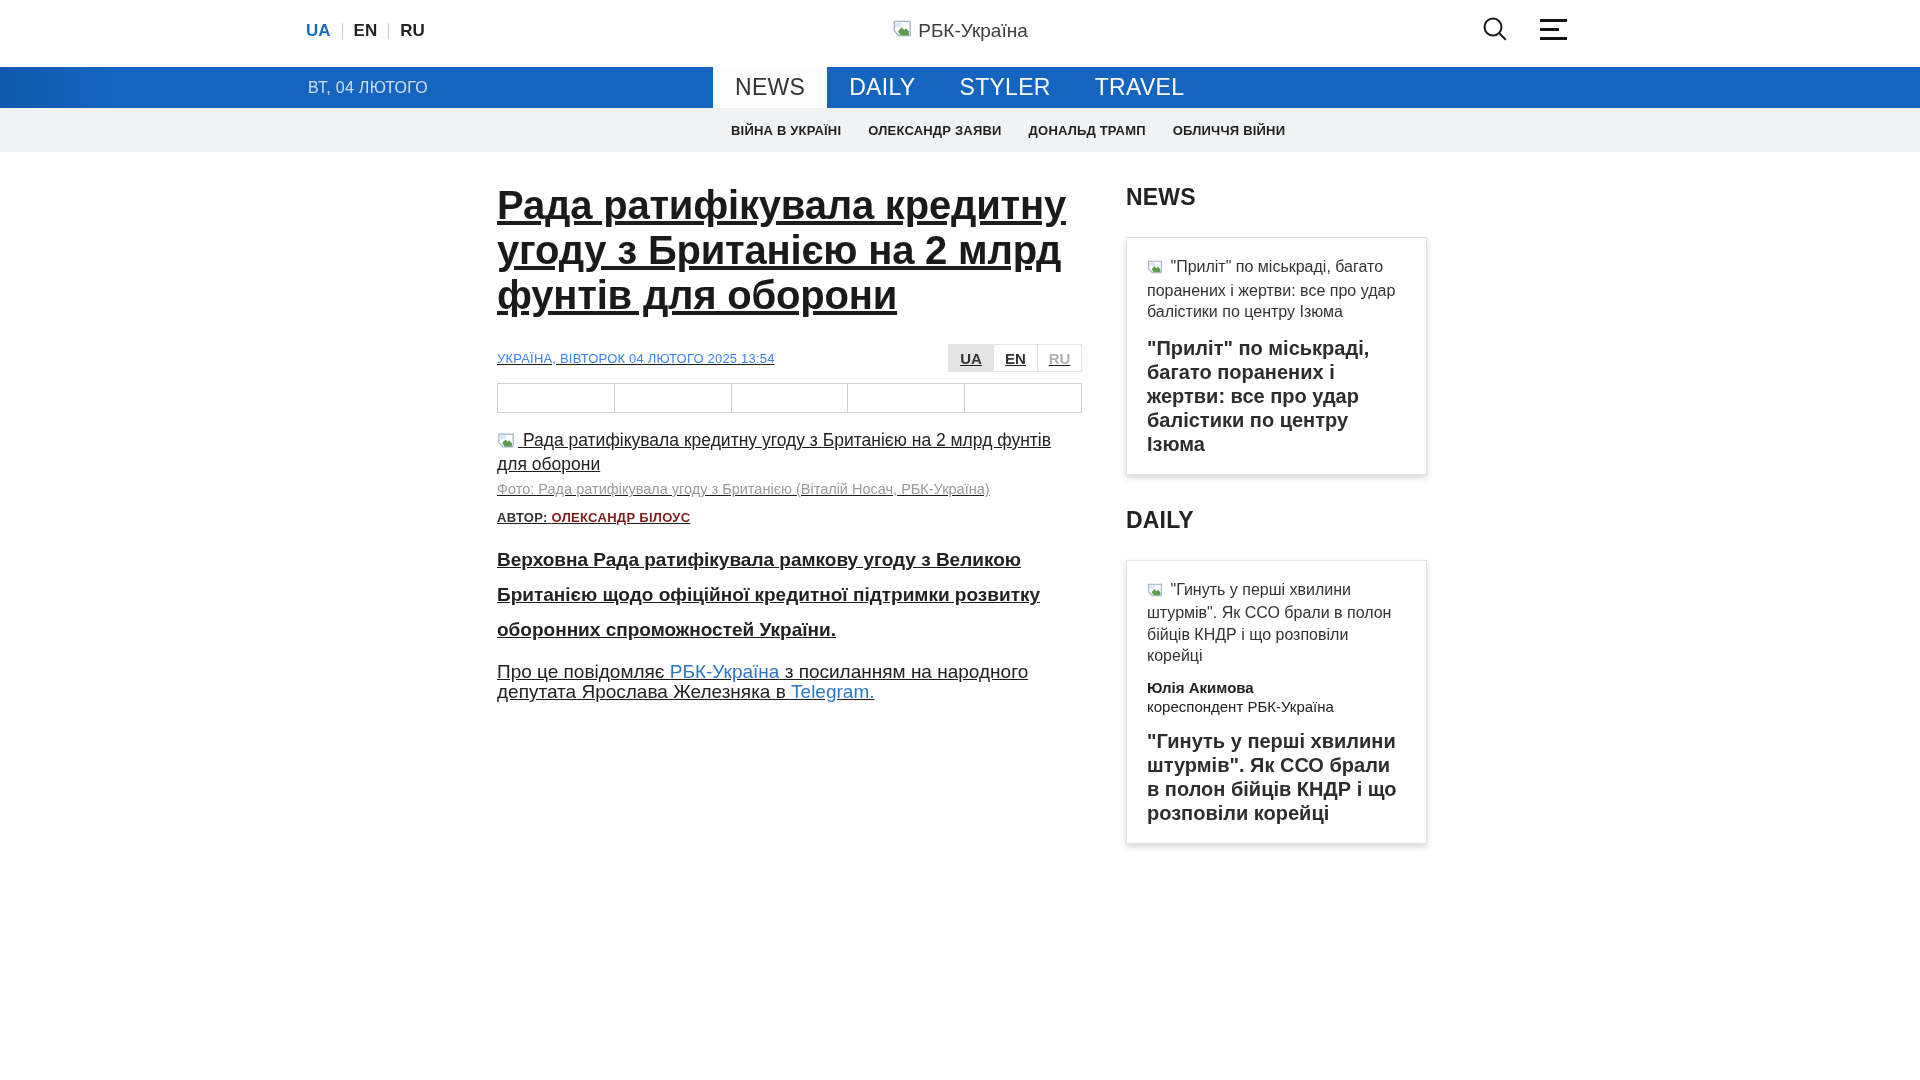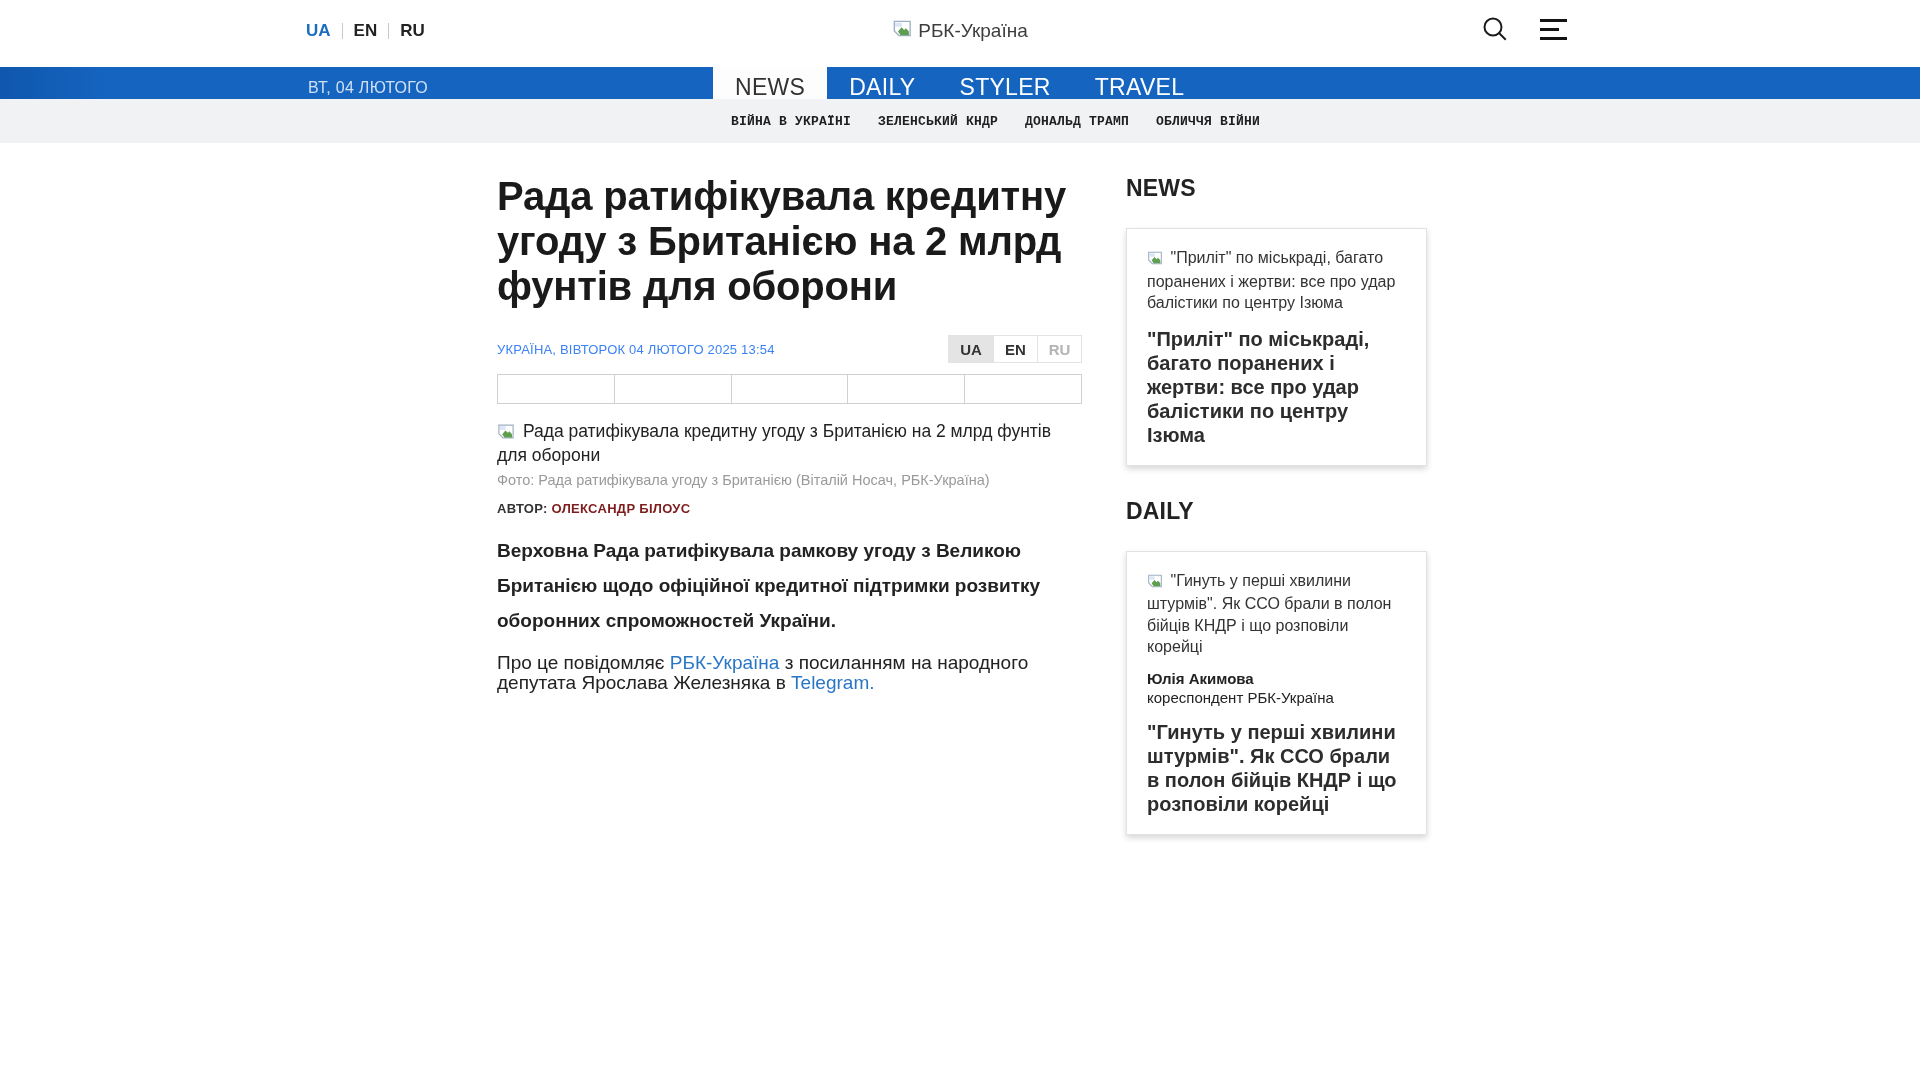--- a/index.html
+++ b/index.html
@@ -16,34 +16,34 @@
   .lang-sep { width:1px; height:16px; background:#c9c9c9; }
   .logo { position:absolute; left:50%; top:20px; transform:translateX(-50%); display:flex; align-items:center; gap:3px; font-size:19px; color:#3d3d3d; white-space:nowrap; }
   .icon-btn { position:absolute; top:14px; cursor:pointer; }
   .search-btn { left:1480px; }
   .burger { left:1540px; top:19px; width:27px; }
   .burger .b-line { height:3px; background:#141414; margin-bottom:6px; }
   .burger .b-line.short { width:19px; }
   .burger .b-line:last-child { margin-bottom:0; }
 
   
-  .bluebar { position:relative; height:32px; background:#1565c0; background:linear-gradient(90deg,#1057ae 0,#1565c0 6%,#1565c0 100%); }
+  .bluebar { position:relative; height:41px; background:#1565c0; background:linear-gradient(90deg,#1057ae 0,#1565c0 6%,#1565c0 100%); }
   .bluebar .date { position:absolute; left:308px; top:0; height:41px; display:flex; align-items:center; font-size:16px; color:#cfe0f6; letter-spacing:.3px; }
   .tabs { position:absolute; left:713px; top:0; height:41px; display:flex; }
   .tab { height:41px; display:flex; align-items:center; padding:0 22px; font-size:23px; color:#fff; cursor:pointer; letter-spacing:.3px; }
   .tab.active { background:#fdfdfd; color:#333; }
 
   
-  .subnav { position:relative; height:44px; background:#f0f2f3;font-family:Liberation Mono, monospace; }
+  .subnav { position:relative; height:44px; background:#f0f2f3; }
   .subnav-inner { position:absolute; left:731px; top:0; height:44px; display:flex; align-items:center; gap:27px; }
   .subnav-item { font-size:13px; font-weight:bold; color:#1f1f1f; letter-spacing:.2px; cursor:pointer; white-space:nowrap; }
 
   
   .main { position:relative; }
-  .article { position:absolute; left:497px; top:0; width:585px; }
+  .article { position:absolute; left:497px; top:0; width:585px;text-decoration:underline; }
   .sidebar { position:absolute; left:1126px; top:0; width:301px; }
 
   
   .title { margin-top:31px; font-size:40px; line-height:45px; font-weight:bold; color:#1a1a1a; letter-spacing:-.2px; }
   .meta-row { margin-top:26px; display:flex; justify-content:space-between; align-items:center; }
   .meta-text { font-size:13px; color:#3b82f6; letter-spacing:.2px; }
   .lang-switch { display:flex; border:1px solid #e3e3e3; }
   .ls-item { width:44px; height:26px; display:flex; align-items:center; justify-content:center; font-size:15px; font-weight:bold; color:#333; background:#fff; border-left:1px solid #e3e3e3; cursor:pointer; }
   .ls-item:first-child { border-left:none; }
   .ls-item.active { background:#e4e4e4; }
@@ -120,21 +120,21 @@
       <div class="tab active">NEWS</div>
       <div class="tab">DAILY</div>
       <div class="tab">STYLER</div>
       <div class="tab">TRAVEL</div>
     </div>
   </div>
 
   <div class="subnav">
     <div class="subnav-inner">
       <span class="subnav-item">ВІЙНА В УКРАЇНІ</span>
-      <span class="subnav-item">ЗЕЛЕНСЬКИЙ КНДР</span>
+      <span class="subnav-item">ОЛЕКСАНДР ЗАЯВИ</span>
       <span class="subnav-item">ДОНАЛЬД ТРАМП</span>
       <span class="subnav-item">ОБЛИЧЧЯ ВІЙНИ</span>
     </div>
   </div>
 
   <div class="main">
 
     <div class="article">
       <h1 class="title">Рада ратифікувала кредитну угоду з Британією на 2 млрд фунтів для оборони</h1>
 

